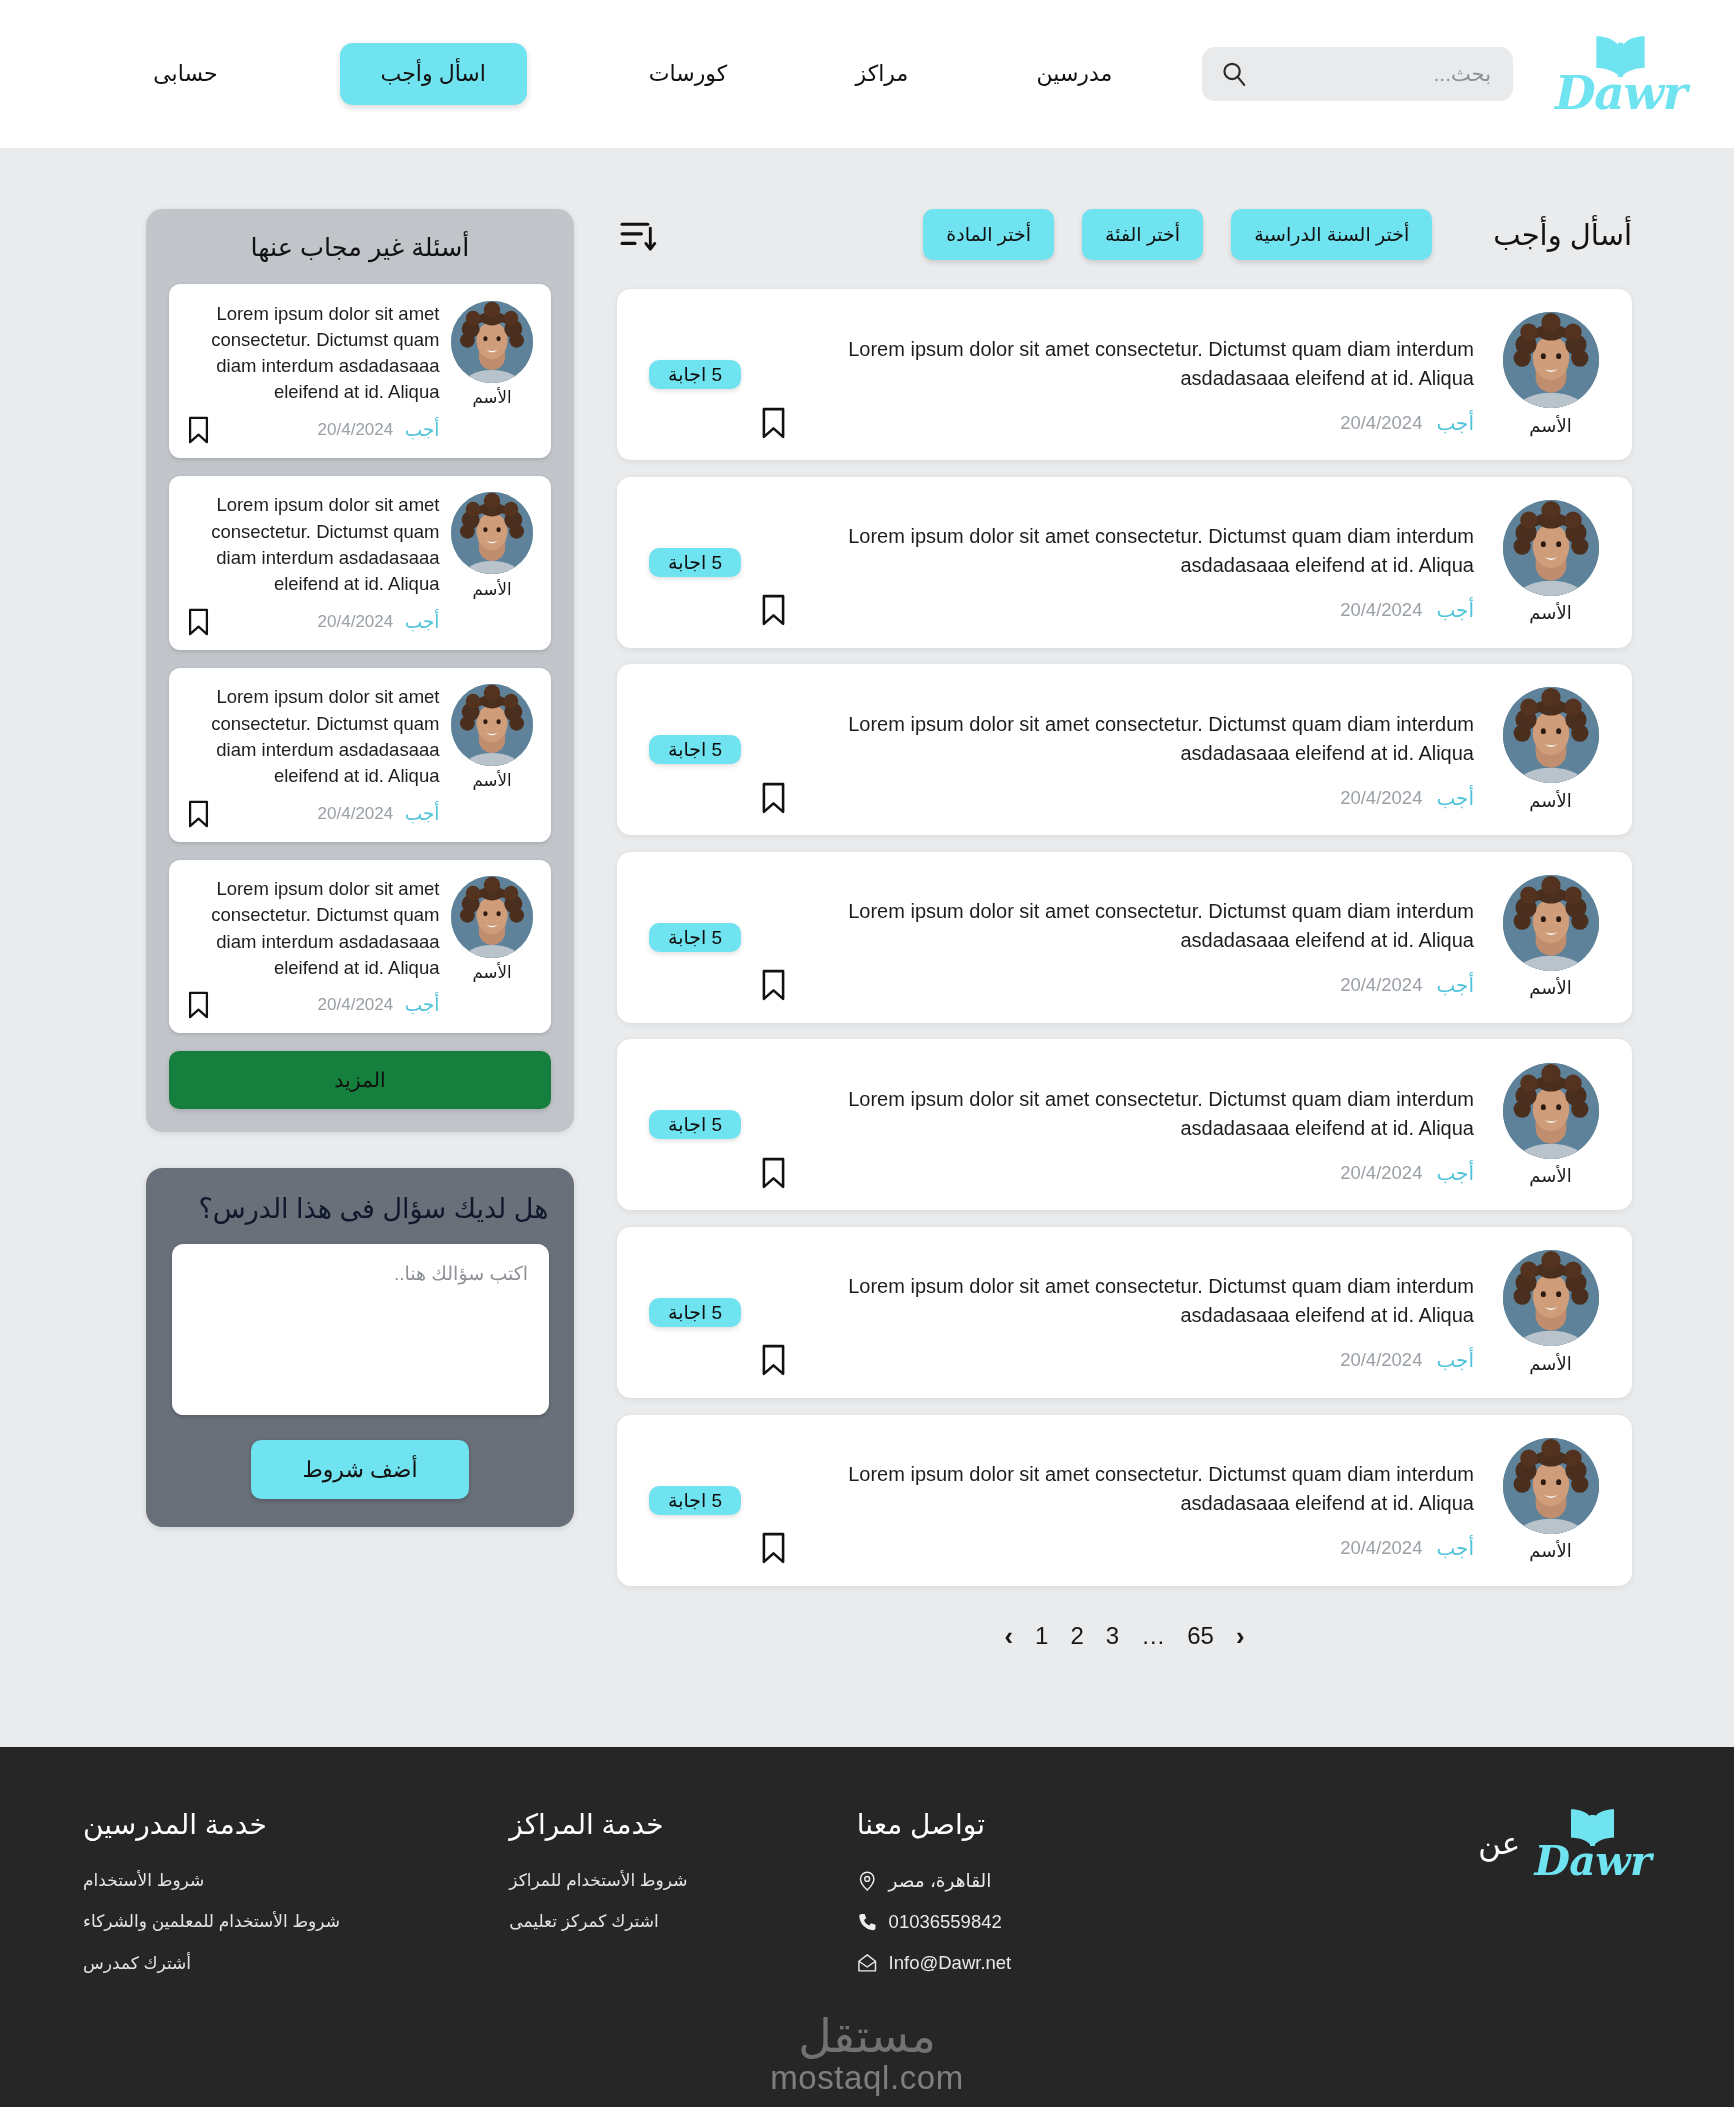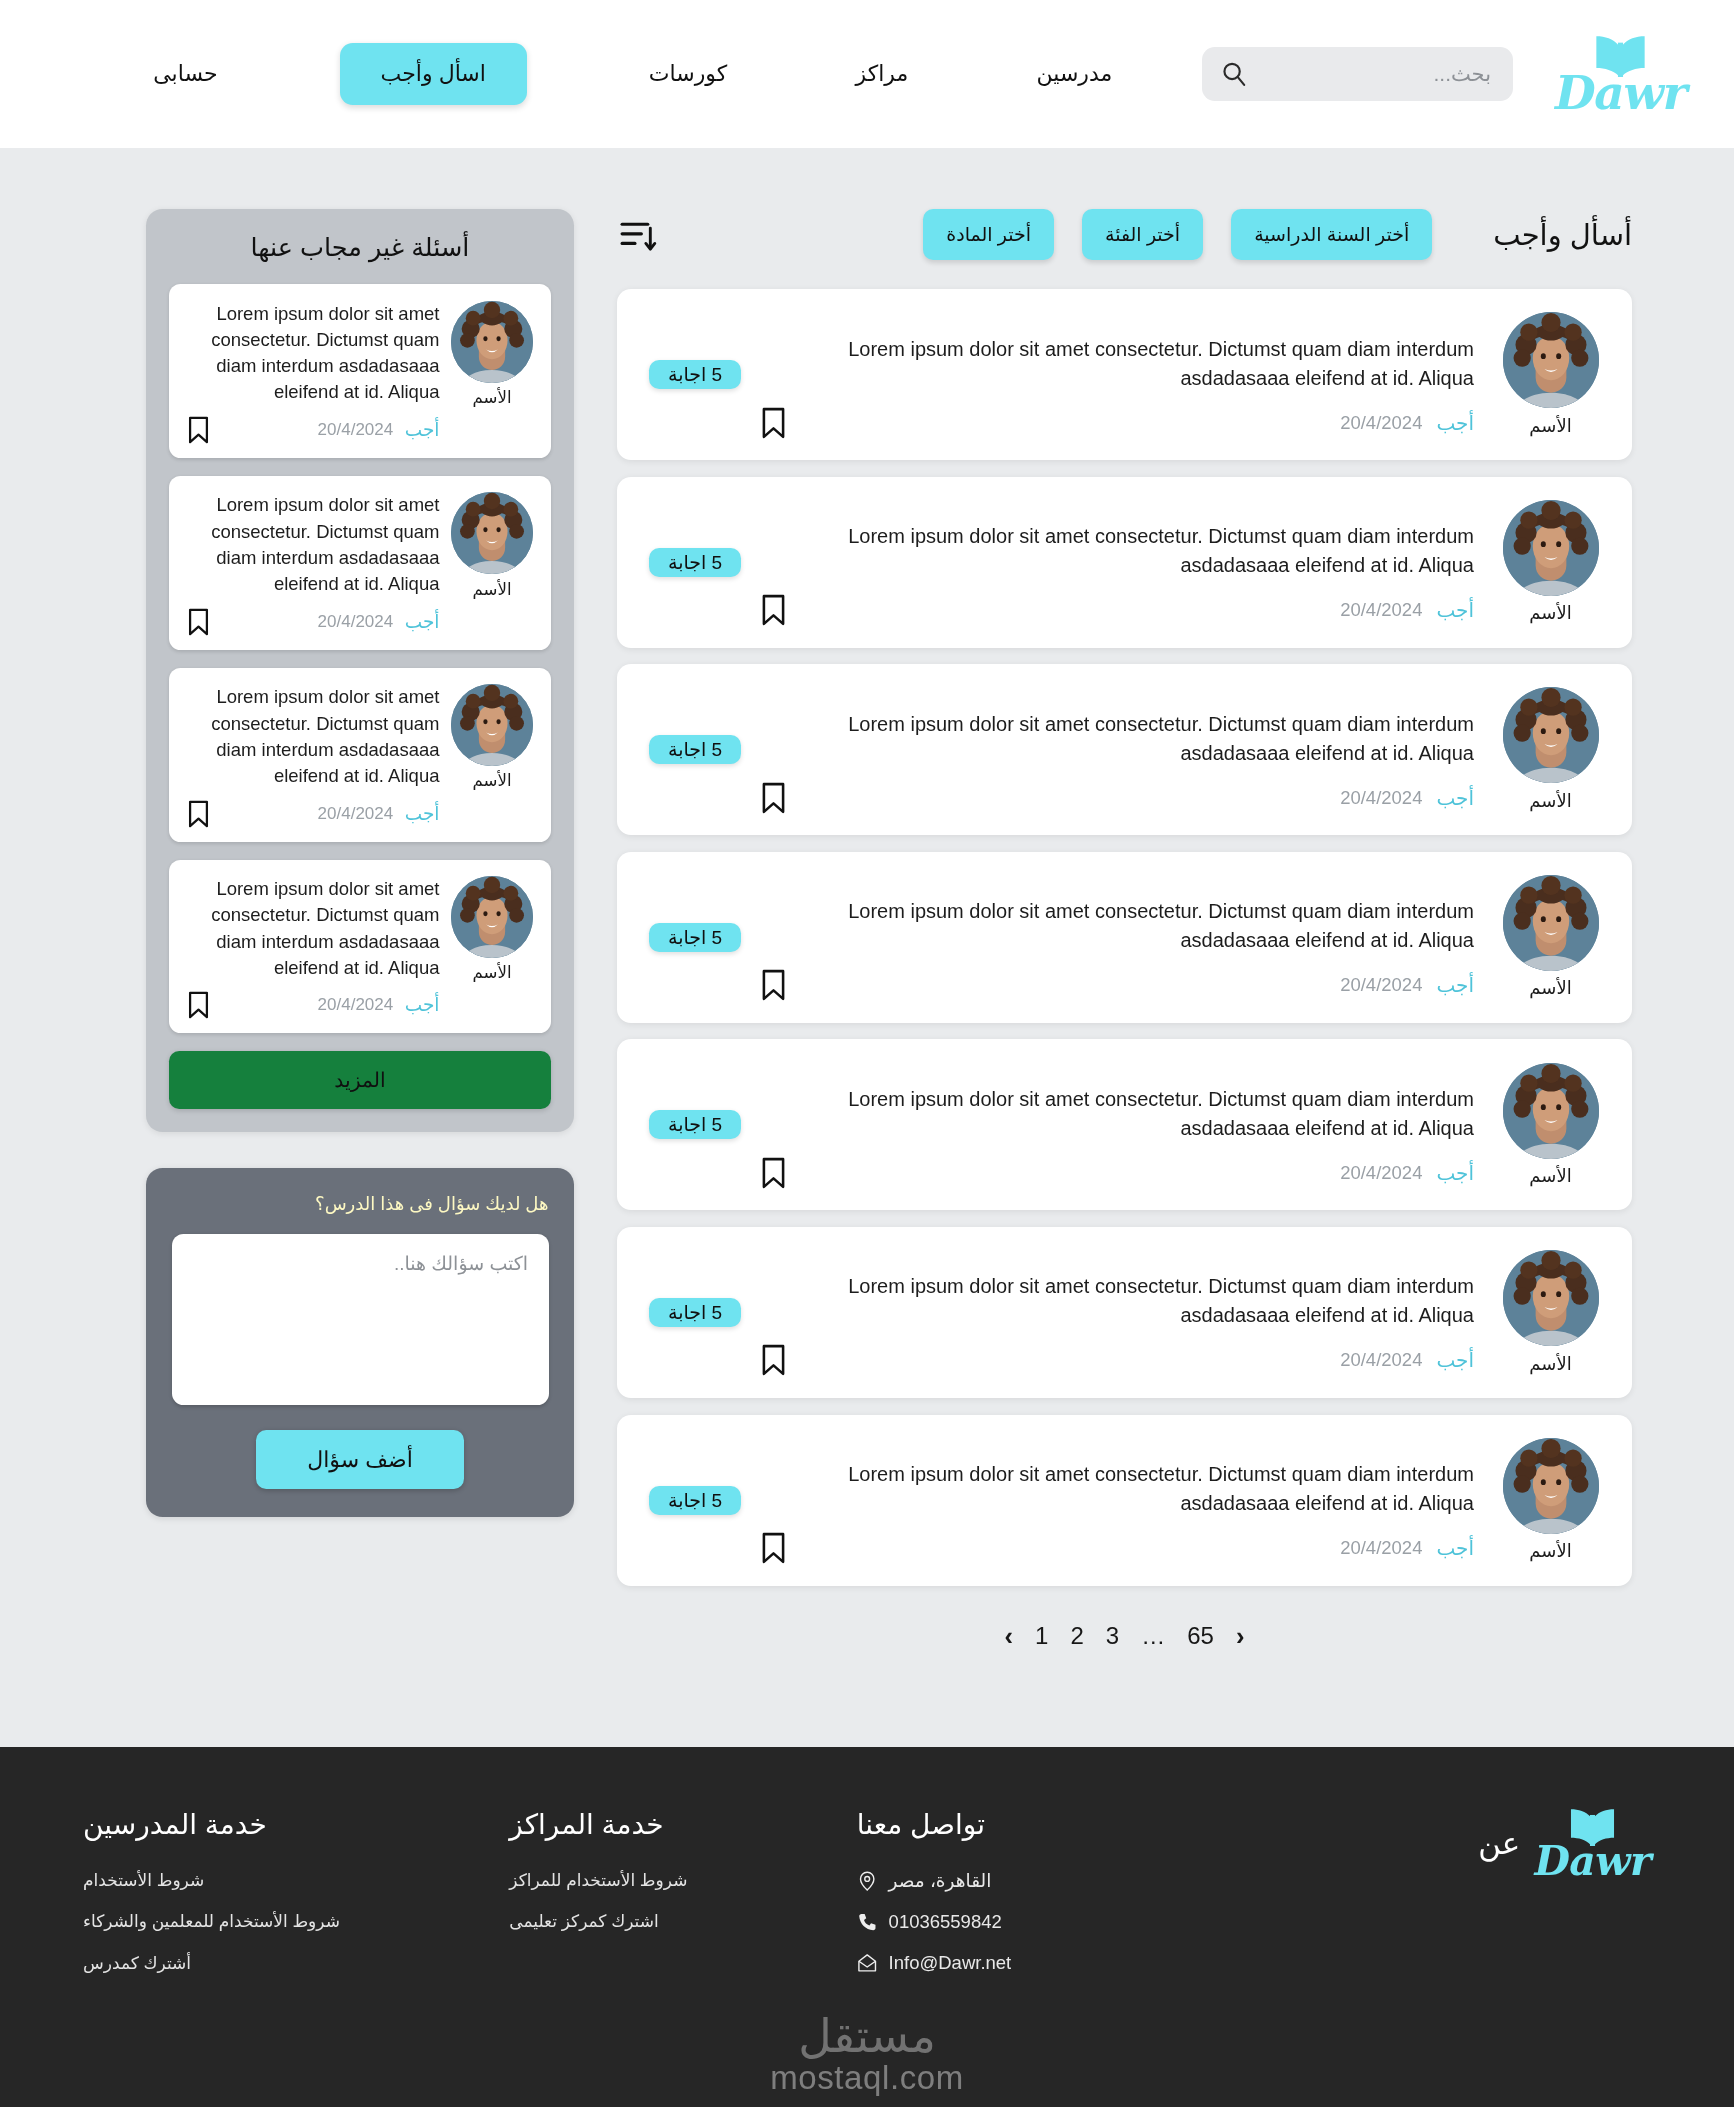--- a/index.html
+++ b/index.html
@@ -186,21 +186,21 @@
     cursor: pointer; margin-top: 5.1px;
     box-shadow: 0 1.9px 5.1px rgba(0,0,0,.14);
   }
   .ask-panel {
     background: #6a707a;
     border-radius: 16.6px;
     padding: 25.5px 25.5px 28px 25.5px;
     margin-top: 36px;
     box-shadow: 0 1.9px 6.4px rgba(0,0,0,.10);
   }
-  .ask-title { font-size: 18px; color: #fef9c3; text-align: right; margin-bottom: 19px; }
+  .ask-title { font-size: 27px; color: #0f172a; text-align: right; margin-bottom: 19px; }
   .ask-input {
     width: 100%; height: 171px;
     background: #fff; border: 0; border-radius: 11.5px;
     padding: 18px 20.4px;
     font-family: "Liberation Sans", sans-serif;
     font-size: 19px; color: #2a2a2a;
     resize: none; outline: 0;
     text-align: right; direction: rtl;
     box-shadow: 0 1.3px 3.8px rgba(0,0,0,.18);
   }
@@ -691,21 +691,21 @@
               </div>
             </div>
           </div>
         </div>
       <button class="more-btn">المزيد</button>
     </div>
 
     <div class="ask-panel">
       <div class="ask-title">هل لديك سؤال فى هذا الدرس؟</div>
       <textarea class="ask-input" placeholder="اكتب سؤالك هنا.." style=""></textarea>
-      <button class="ask-submit">أضف سؤال</button>
+      <button class="ask-submit">أضف شروط</button>
     </div>
   </aside>
 </div>
 
 <footer class="footer">
 
   <div class="fcol fcol-about">
     <div class="about-row">
       <div class="flogo">
         <svg class="flogo-book" viewBox="0 0 86 60">

